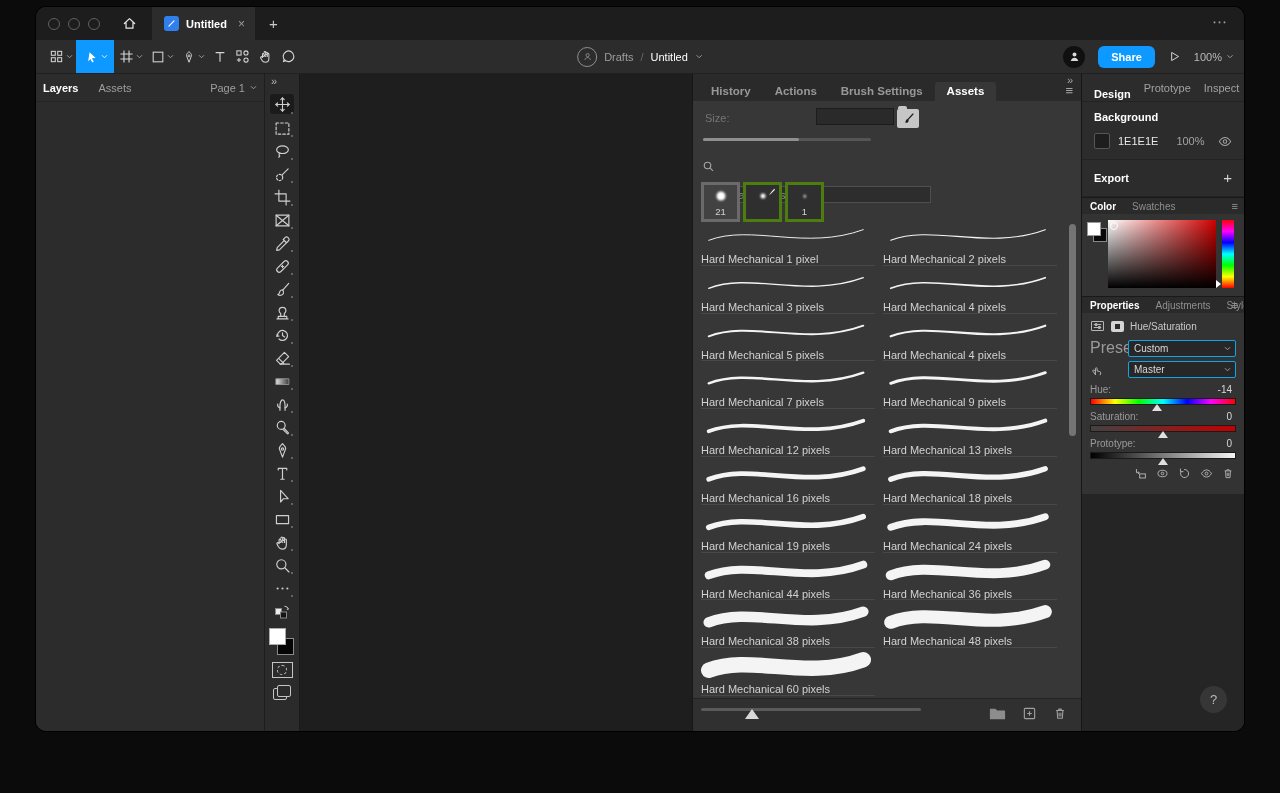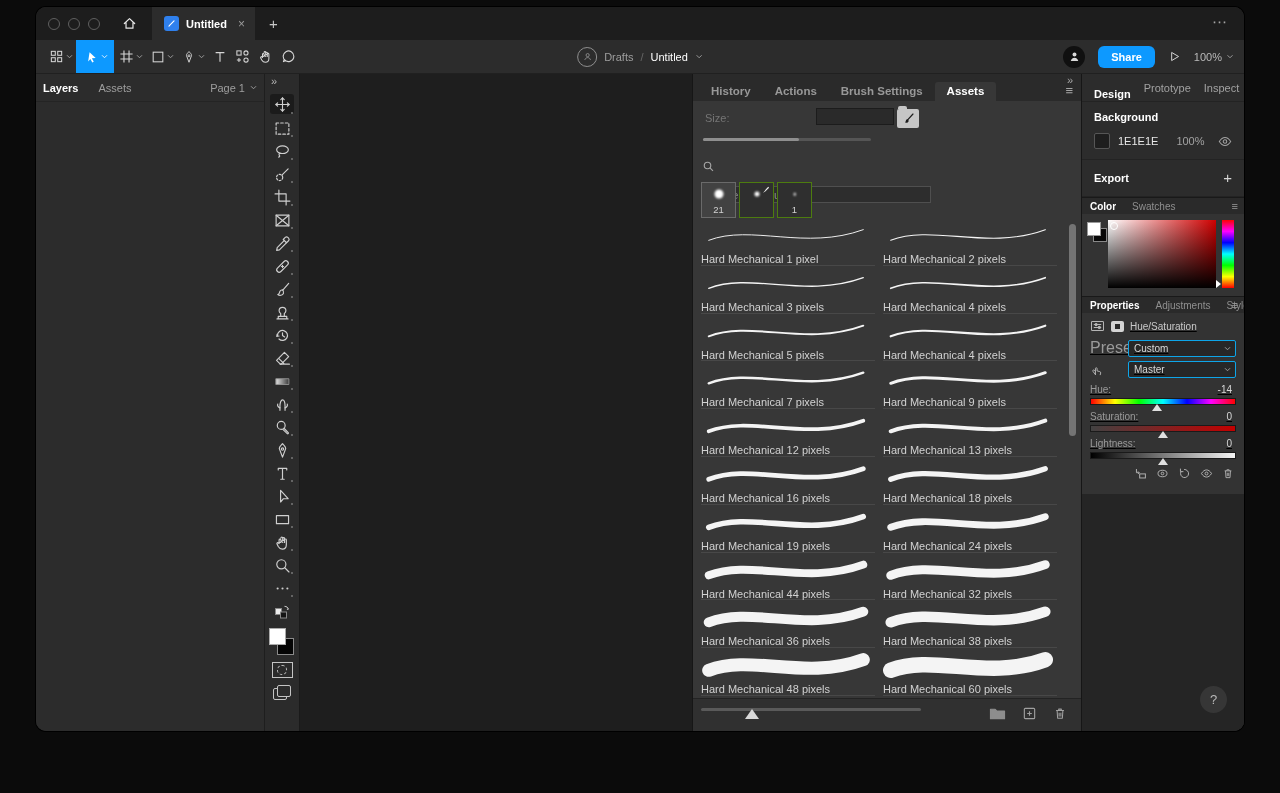--- a/index.html
+++ b/index.html
@@ -74,21 +74,21 @@
   .bp-sizelabel{position:absolute;top:38px;left:12px;font-size:11px;color:#757575;}
   .bp-sizeinput{position:absolute;top:34px;left:123px;width:68px;height:15px;background:#2a2a2a;border:1px solid #1c1c1c;color:#ddd;font-size:11px;padding:0 4px;}
   .bp-folderbtn{position:absolute;top:35px;left:204px;width:22px;height:19px;background:#c6c6c6;border-radius:2px;display:flex;align-items:center;justify-content:center;}
   .bp-folderbtn:before{content:'';position:absolute;top:-3px;left:1px;width:9px;height:3px;background:#c6c6c6;border-radius:2px 2px 0 0;}
   .bp-slider{position:absolute;top:64px;left:10px;width:168px;height:3px;background:#555;border-radius:2px;}
   .bp-slider i{display:block;width:57%;height:3px;background:#8f8f8f;border-radius:2px;}
   .bp-search-icon{position:absolute;top:86px;left:9px;}
   .bp-search{position:absolute;top:84px;left:26px;width:200px;height:15px;background:#2d2d2d;border:1px solid #4f4f4f;color:#ccc;font-size:11px;padding:0 5px;margin-top:28px;}
   .bp-search::placeholder{color:#8a8a8a;}
   .recent{position:absolute;top:108px;left:8px;display:flex;gap:3px;}
-  .rtile{position:relative;width:33px;height:34px;background:#2f2f2f;border:1px solid #4d7c0f;}
+  .rtile{position:relative;width:33px;height:34px;background:#2f2f2f;border:3px solid #4d7c0f;}
   .rtile.selected{background:#424242;border-color:#6a6a6a;}
   .rtile .dot{position:absolute;left:50%;top:11px;transform:translate(-50%,-50%);background:#fff;border-radius:50%;filter:blur(0.8px);}
   .rtile .num{position:absolute;bottom:2px;width:100%;text-align:center;font-size:9.5px;color:#d2d2d2;}
   .rtile .cur{position:absolute;top:2px;right:3px;}
   .blist{position:absolute;top:144px;left:0;right:0;bottom:32px;overflow:hidden;}
   .bgrid{display:grid;grid-template-columns:174px 174px;column-gap:8px;grid-auto-rows:47.8px;margin-left:8px;}
   .bcell{border-bottom:1px solid #484848;padding-top:2px;}
   .bcell svg{width:170px;height:29px;}
   .bname{font-size:11px;color:#d2d2d2;margin-top:4px;}
   .bscroll{position:absolute;top:150px;right:5px;width:7px;height:212px;background:#747474;border-radius:4px;}
@@ -120,21 +120,21 @@
   .cfg{position:absolute;left:5px;top:8px;width:20px;height:20px;}
   .cfg .f{position:absolute;left:0;top:0;width:12px;height:12px;background:#fff;border:1px solid #999;z-index:2;}
   .cfg .b{position:absolute;right:0;bottom:0;width:12px;height:12px;background:#080808;border:1px solid #888;}
   .gradbox{position:absolute;left:26px;top:6px;width:108px;height:68px;
     background:linear-gradient(to top,#000,rgba(0,0,0,0)),linear-gradient(to right,#fff,#cf0000);}
   .gradmark{position:absolute;left:28px;top:8px;width:6px;height:6px;border:1px solid #fff;border-radius:50%;}
   .huestrip{position:absolute;left:140px;top:6px;width:12px;height:68px;
     background:linear-gradient(to bottom,#f00,#f0f,#00f,#0ff,#0f0,#ff0,#f00);}
   .huemark{position:absolute;left:134px;top:66px;width:0;height:0;border-top:4px solid transparent;border-bottom:4px solid transparent;border-left:5px solid #fff;}
 
-  .propbody{background:#333;padding:4px 8px 14px;text-decoration:underline;}
+  .propbody{background:#333;padding:4px 8px 14px;}
   .adjrow{display:flex;align-items:center;gap:6px;height:18px;}
   .adjname{font-size:10px;color:#c9c9c9;}
   .maskicon{width:13px;height:11px;background:#d4d4d4;border-radius:2px;display:flex;align-items:center;justify-content:center;}
   .maskicon i{width:5px;height:5px;background:#2a2a2a;}
   .selrow{display:flex;align-items:center;gap:5px;margin-top:4px;}
   .sel-label{font-size:16px;color:#9a9a9a;width:33px;}
   .psselect{flex:1;height:15px;background:#272727;border:1px solid #0ea5e9;border-radius:2px;display:flex;align-items:center;padding:0 5px;position:relative;}
   .psselect span{font-size:10px;color:#d8d8d8;}
   .psselect .chev{position:absolute;right:4px;}
   .sldgroup{margin-top:6px;}
@@ -636,26 +636,20 @@
                 <div class="bname">Hard Mechanical 24 pixels</div>
               </div>
               <div class="bcell">
                 <svg viewBox="0 0 176 30" preserveAspectRatio="none">
                   <path d="M8 21 C 52 4, 108 32, 168 10" fill="none" stroke="#f4f4f4" stroke-width="8.16" stroke-linecap="round"></path>
                 </svg>
                 <div class="bname">Hard Mechanical 44 pixels</div>
               </div>
               <div class="bcell">
                 <svg viewBox="0 0 176 30" preserveAspectRatio="none">
-                  <path d="M8 21 C 52 4, 108 32, 168 10" fill="none" stroke="#f4f4f4" stroke-width="9.24" stroke-linecap="round"></path>
-                </svg>
-                <div class="bname">Hard Mechanical 32 pixels</div>
-              </div>
-              <div class="bcell">
-                <svg viewBox="0 0 176 30" preserveAspectRatio="none">
                   <path d="M8 21 C 52 4, 108 32, 168 10" fill="none" stroke="#f4f4f4" stroke-width="10.32" stroke-linecap="round"></path>
                 </svg>
                 <div class="bname">Hard Mechanical 36 pixels</div>
               </div>
               <div class="bcell">
                 <svg viewBox="0 0 176 30" preserveAspectRatio="none">
                   <path d="M8 21 C 52 4, 108 32, 168 10" fill="none" stroke="#f4f4f4" stroke-width="10.860000000000001" stroke-linecap="round"></path>
                 </svg>
                 <div class="bname">Hard Mechanical 38 pixels</div>
               </div>
@@ -808,21 +802,21 @@
               <span class="l">Saturation:</span>
               <span class="v">0</span>
             </div>
             <div class="sldbar bar-sat">
               <div class="sldhandle" style="left:calc(50% - 5px);"></div>
             </div>
           </div>
 
           <div class="sldgroup">
             <div class="sldlabels">
-              <span class="l">Lightness:</span>
+              <span class="l">Prototype:</span>
               <span class="v">0</span>
             </div>
             <div class="sldbar bar-light">
               <div class="sldhandle" style="left:calc(50% - 5px);"></div>
             </div>
           </div>
 
           <div class="propicons">
             <span>
               <svg width="13" height="13" viewBox="0 0 16 16" fill="none" stroke="#b3b3b3" stroke-width="1.2">

